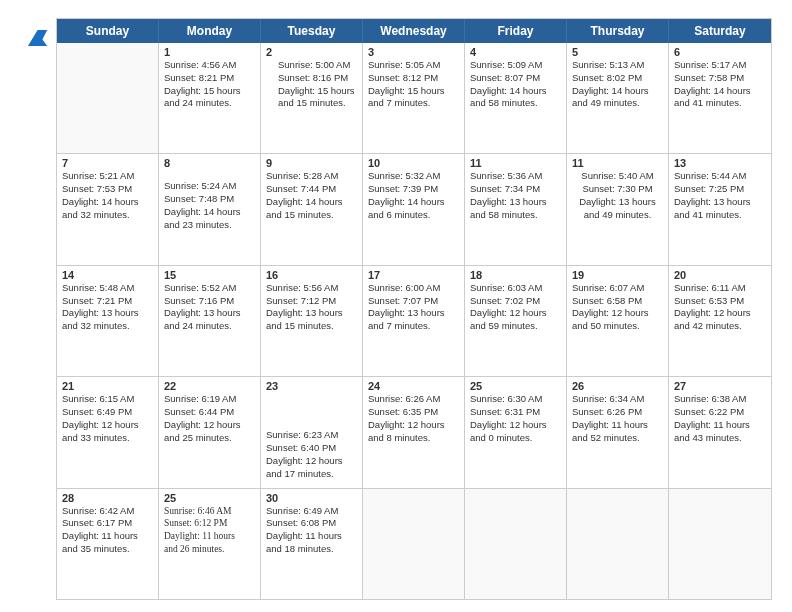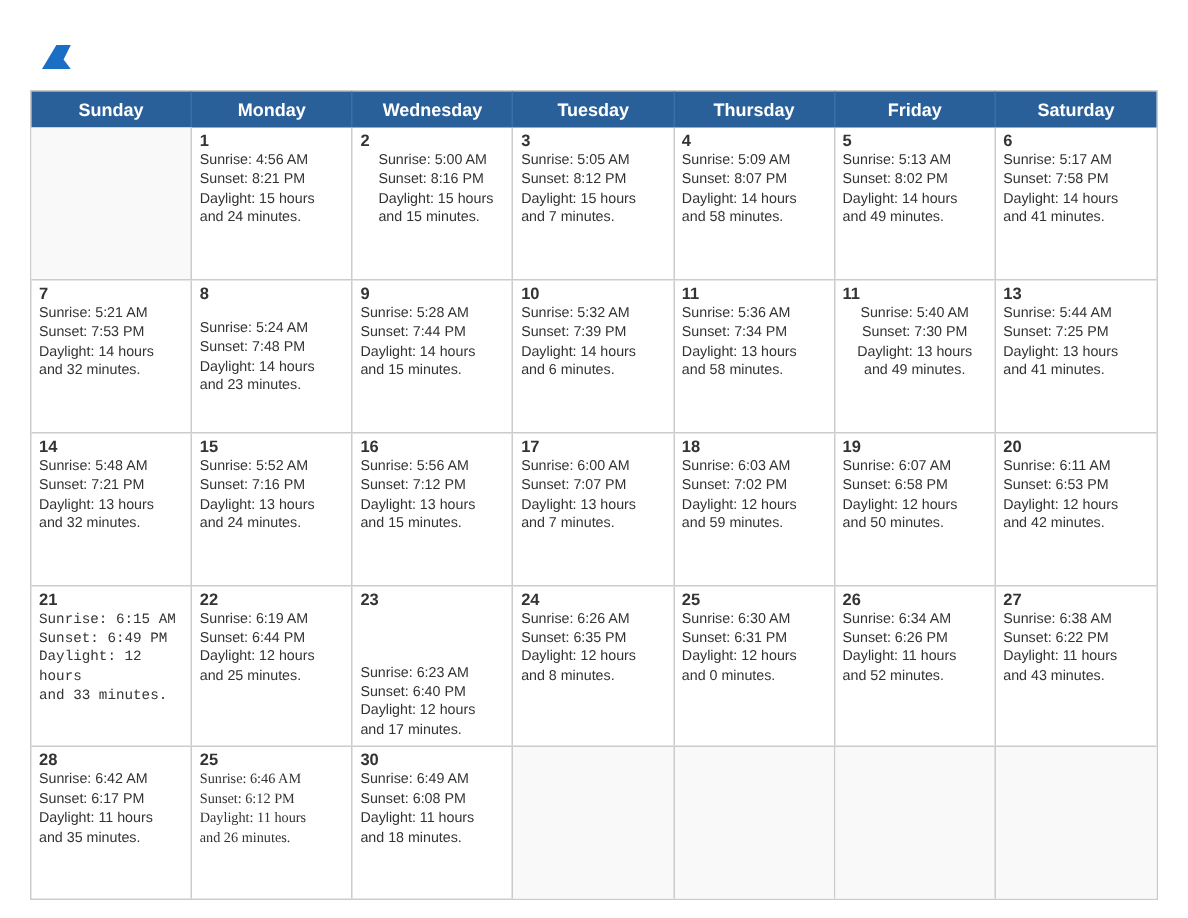--- a/index.html
+++ b/index.html
@@ -8,21 +8,21 @@
       height: 612px;
       font-family: Arial, sans-serif;
       background: #fff;
       overflow: hidden;
     }
     .page {
       width: 792px;
       height: 612px;
       padding: 18px 20px 12px 20px;
       display: flex;
-      flex-direction: column;
+      flex-direction: row;
     }
     .header {
       display: flex;
       align-items: flex-start;
       justify-content: space-between;
       margin-bottom: 6px;
     }
     .logo {
       display: flex;
       align-items: center;
@@ -128,24 +128,24 @@
     <div class="title-block">
       <div class="month-title"></div>
       <div class="subtitle"></div>
     </div>
   </div>
 
   <div class="calendar">
     <div class="cal-header">
     <div class="cal-header-cell">Sunday</div>
         <div class="cal-header-cell">Monday</div>
+        <div class="cal-header-cell">Tuesday</div>
         <div class="cal-header-cell">Wednesday</div>
-        <div class="cal-header-cell">Tuesday</div>
+        <div class="cal-header-cell">Friday</div>
         <div class="cal-header-cell">Thursday</div>
-        <div class="cal-header-cell">Friday</div>
         <div class="cal-header-cell">Saturday</div>
       </div>
     <div class="cal-body">
     <div class="cal-row">
           <div class="cal-cell empty"></div>
           <div class="cal-cell">
             <span class="day-num">1</span>
             <div class="day-info" style="white-space: pre-line;">Sunrise: 4:56 AM
 Sunset: 8:21 PM
 Daylight: 15 hours
@@ -285,21 +285,21 @@
             <span class="day-num">20</span>
             <div class="day-info" style="white-space: pre-line;">Sunrise: 6:11 AM
 Sunset: 6:53 PM
 Daylight: 12 hours
 and 42 minutes.</div>
           </div>
         </div>
         <div class="cal-row">
           <div class="cal-cell">
             <span class="day-num">21</span>
-            <div class="day-info" style="white-space: pre-line; font-family: Liberation Mono, monospace;">Sunrise: 6:15 AM
+            <div class="day-info" style="white-space: pre-line;">Sunrise: 6:15 AM
 Sunset: 6:49 PM
 Daylight: 12 hours
 and 33 minutes.</div>
           </div>
           <div class="cal-cell">
             <span class="day-num">22</span>
             <div class="day-info" style="white-space: pre-line;">Sunrise: 6:19 AM
 Sunset: 6:44 PM
 Daylight: 12 hours
 and 25 minutes.</div>

